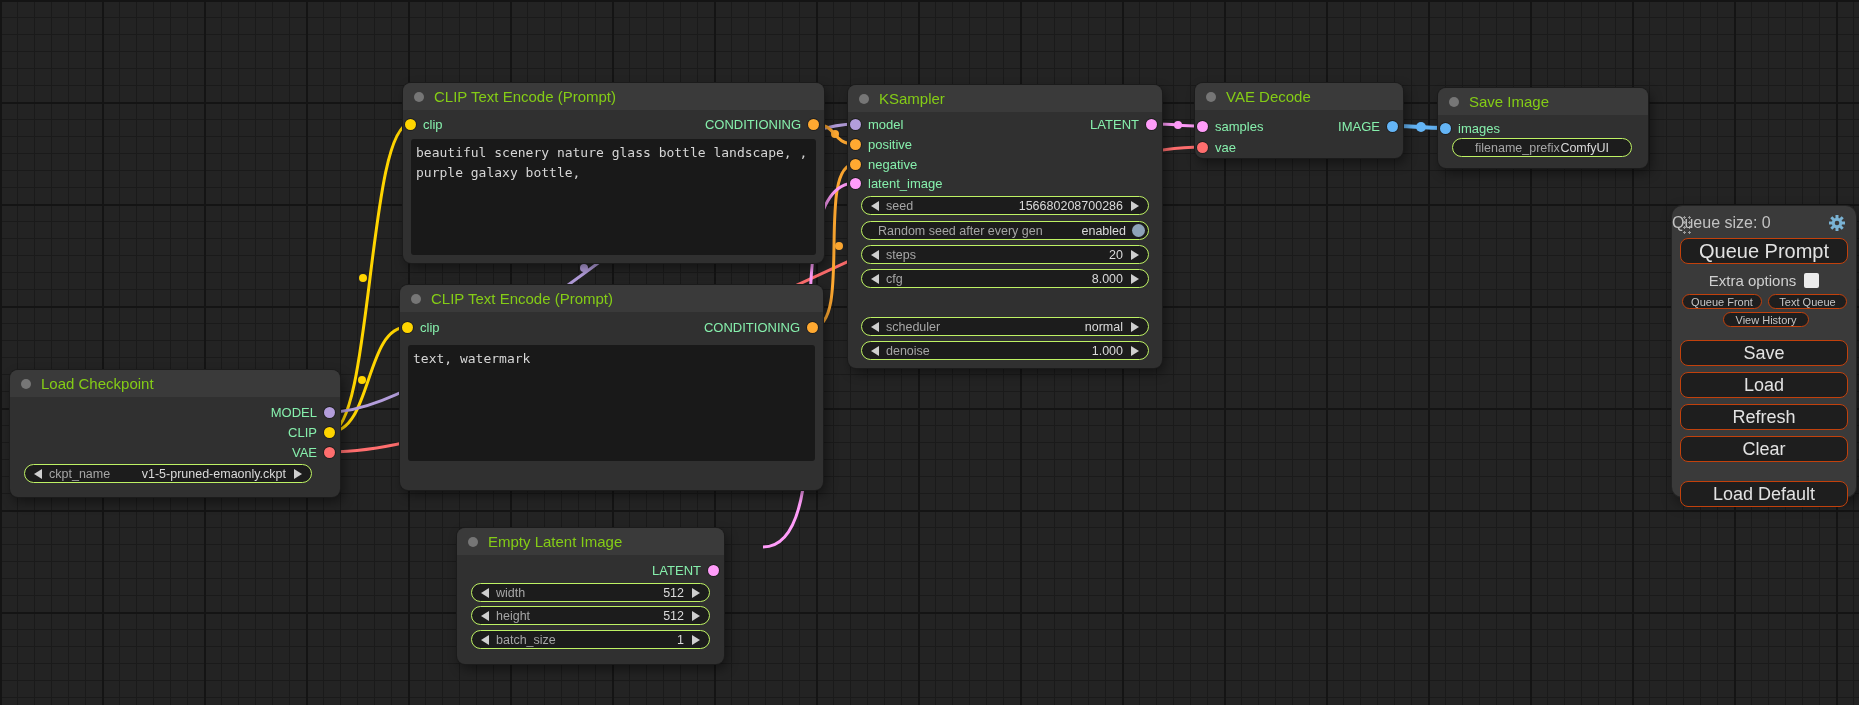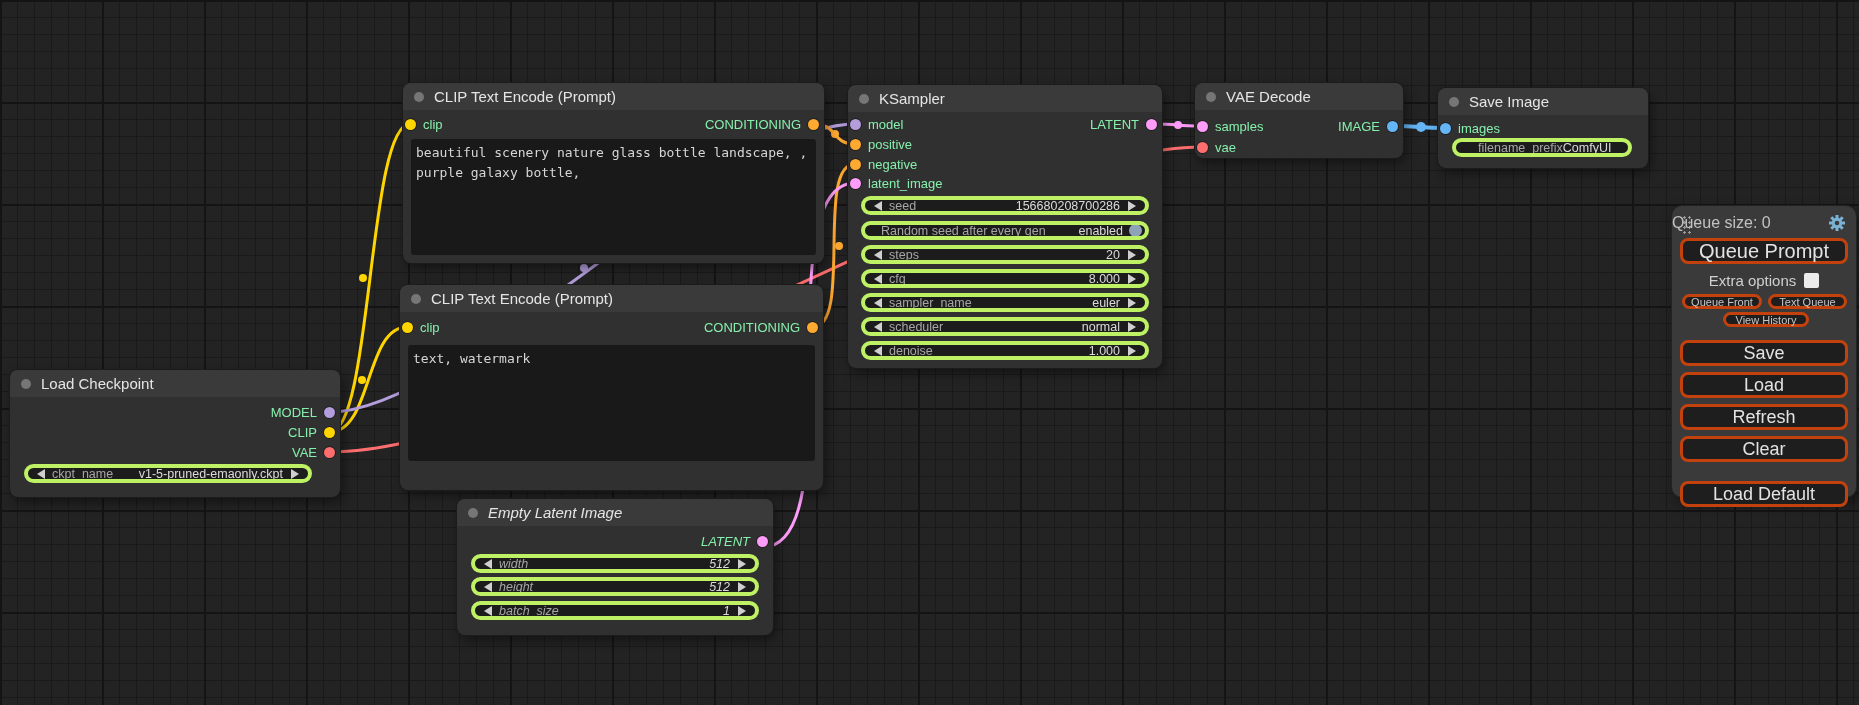--- a/index.html
+++ b/index.html
@@ -18,30 +18,30 @@
   .node{
     position:absolute;z-index:2;background:#303030;border-radius:8px;
     box-shadow:0 0 0 1px #1b1b1b, 3px 5px 12px rgba(0,0,0,.45);
   }
   .node-header{
     position:absolute;left:0;top:0;right:0;height:27px;background:#3a3a3a;
     border-radius:8px 8px 0 0;display:flex;align-items:center;gap:10px;
     padding-left:11px;box-sizing:border-box;
   }
   .collapse-dot{width:10px;height:10px;border-radius:50%;background:#767676;flex:0 0 auto;}
-  .node-title{font-size:15px;color:#e5e5e5;white-space:nowrap;}
+  .node-title{font-size:15px;color:#84cc16;white-space:nowrap;}
   .port{position:absolute;height:20px;display:flex;align-items:center;gap:7px;}
   .port.in{left:2px;}
   .port.out{right:5px;flex-direction:row;}
   .pdot{width:11px;height:11px;border-radius:50%;box-shadow:0 0 0 1px rgba(0,0,0,.35);flex:0 0 auto;}
   .plabel{font-size:13px;color:#86efac;white-space:nowrap;}
   .c-model{background:#B39DDB;} .c-clip{background:#FFD500;} .c-vae{background:#FF6E6E;}
   .c-cond{background:#FFA931;} .c-latent{background:#FF9CF9;} .c-image{background:#64B5F6;}
   .widget{
-    position:absolute;height:19px;background:#1c1c1c;border:4px solid #bef264;
+    position:absolute;height:19px;background:#1c1c1c;border:1px solid #bef264;
     border-radius:10px;display:flex;align-items:center;box-sizing:border-box;
     font-size:12.5px;overflow:hidden;
   }
   .warrow{width:0;height:0;flex:0 0 auto;}
   .warrow.left{border-top:5px solid transparent;border-bottom:5px solid transparent;border-right:8px solid #cfcfcf;margin-left:9px;}
   .warrow.right{border-top:5px solid transparent;border-bottom:5px solid transparent;border-left:8px solid #cfcfcf;margin-right:9px;}
   .wlabel{color:#a6a6a6;margin-left:7px;white-space:nowrap;}
   .wvalue{color:#dadada;margin-left:auto;margin-right:8px;white-space:nowrap;}
   .toggle-circle{width:13px;height:13px;border-radius:50%;background:#8EA3B8;margin-right:3px;margin-left:6px;flex:0 0 auto;}
   .ta{
@@ -56,21 +56,21 @@
     box-shadow:0 0 0 1px #232323, 4px 6px 14px rgba(0,0,0,.5);
   }
   .drag-handle{
     position:absolute;left:10px;top:9px;width:9px;height:19px;
     background-image:radial-gradient(#9a9a9a 1.1px, transparent 1.3px);
     background-size:5px 5px;background-position:0 0;
   }
   .queue-size{position:absolute;left:0;right:0;top:8px;text-align:left;font-size:16px;color:#c2c2c2;}
   .gear{position:absolute;right:8px;top:6px;width:22px;height:22px;}
   .btn{
-    position:absolute;left:8px;width:168px;background:#1e1e1e;border:3px solid #c2410c;
+    position:absolute;left:8px;width:168px;background:#1e1e1e;border:1px solid #c2410c;
     border-radius:8px;color:#e2e2e2;display:flex;align-items:center;justify-content:center;
     box-sizing:border-box;cursor:pointer;
   }
   .btn.big{height:26px;font-size:18px;}
   .btn.huge{height:26px;font-size:20px;top:32px;}
   .btn.small{height:15px;font-size:11px;color:#c6c6c6;border-radius:8px;width:auto;}
   .extra-row{position:absolute;left:0;right:0;top:66px;display:flex;align-items:center;justify-content:center;gap:8px;}
   .extra-label{font-size:15px;color:#cfcfcf;}
   .checkbox{width:15px;height:15px;background:#ececec;border-radius:2px;}
 </style>
@@ -148,21 +148,21 @@
     <span class="pdot c-clip"></span>
     <span class="plabel">clip</span>
   </div>
   <div class="port out" style="top:32px;">
     <span class="plabel">CONDITIONING</span>
     <span class="pdot c-cond"></span>
   </div>
   <div class="ta" style="top:60px;height:116px;">text, watermark</div>
 </div>
 
-<div class="node" style="left:457px;top:499px;width:316px;height:136px;font-style:italic;">
+<div class="node" style="left:457px;top:528px;width:267px;height:136px;">
   <div class="node-header">
     <span class="collapse-dot"></span>
     <span class="node-title">Empty Latent Image</span>
   </div>
   <div class="port out" style="top:32px;">
     <span class="plabel">LATENT</span>
     <span class="pdot c-latent"></span>
   </div>
   <div class="widget" style="top:55px;left:14px;right:14px;">
     <span class="warrow left"></span>
@@ -223,26 +223,20 @@
   <div class="widget" style="top:160px;left:13px;right:13px;">
     <span class="warrow left"></span>
     <span class="wlabel">steps</span>
     <span class="wvalue">20</span>
     <span class="warrow right"></span>
   </div>
   <div class="widget" style="top:184px;left:13px;right:13px;">
     <span class="warrow left"></span>
     <span class="wlabel">cfg</span>
     <span class="wvalue">8.000</span>
-    <span class="warrow right"></span>
-  </div>
-  <div class="widget" style="top:208px;left:13px;right:13px;">
-    <span class="warrow left"></span>
-    <span class="wlabel">sampler_name</span>
-    <span class="wvalue">euler</span>
     <span class="warrow right"></span>
   </div>
   <div class="widget" style="top:232px;left:13px;right:13px;">
     <span class="warrow left"></span>
     <span class="wlabel">scheduler</span>
     <span class="wvalue">normal</span>
     <span class="warrow right"></span>
   </div>
   <div class="widget" style="top:256px;left:13px;right:13px;">
     <span class="warrow left"></span>

